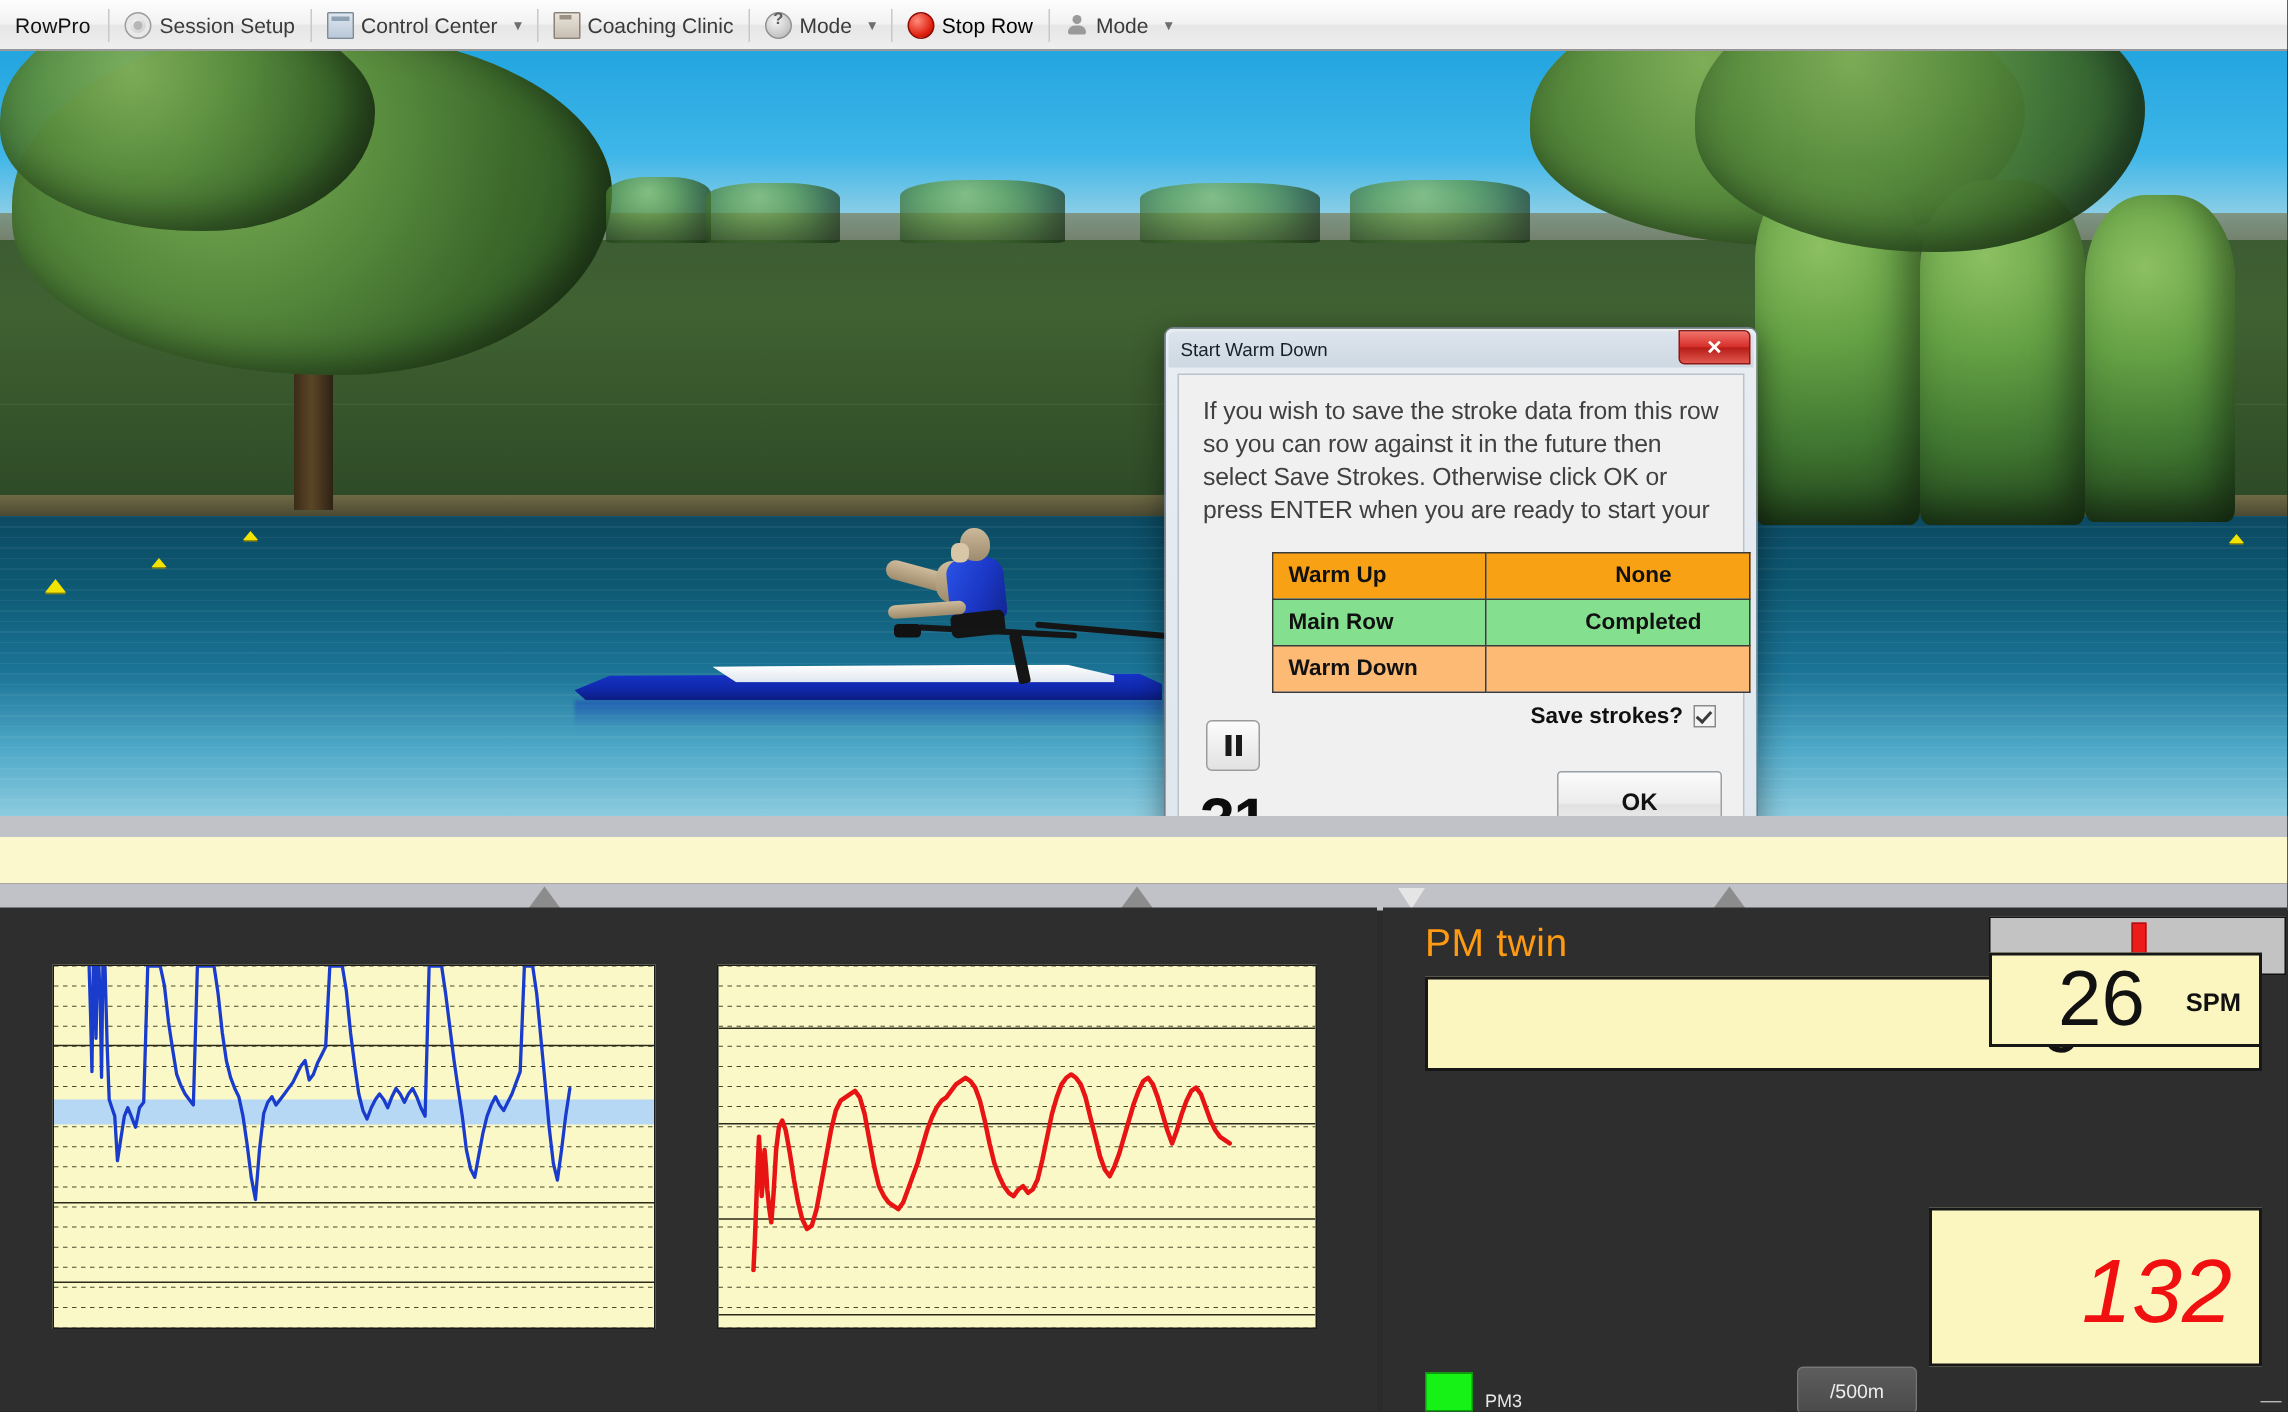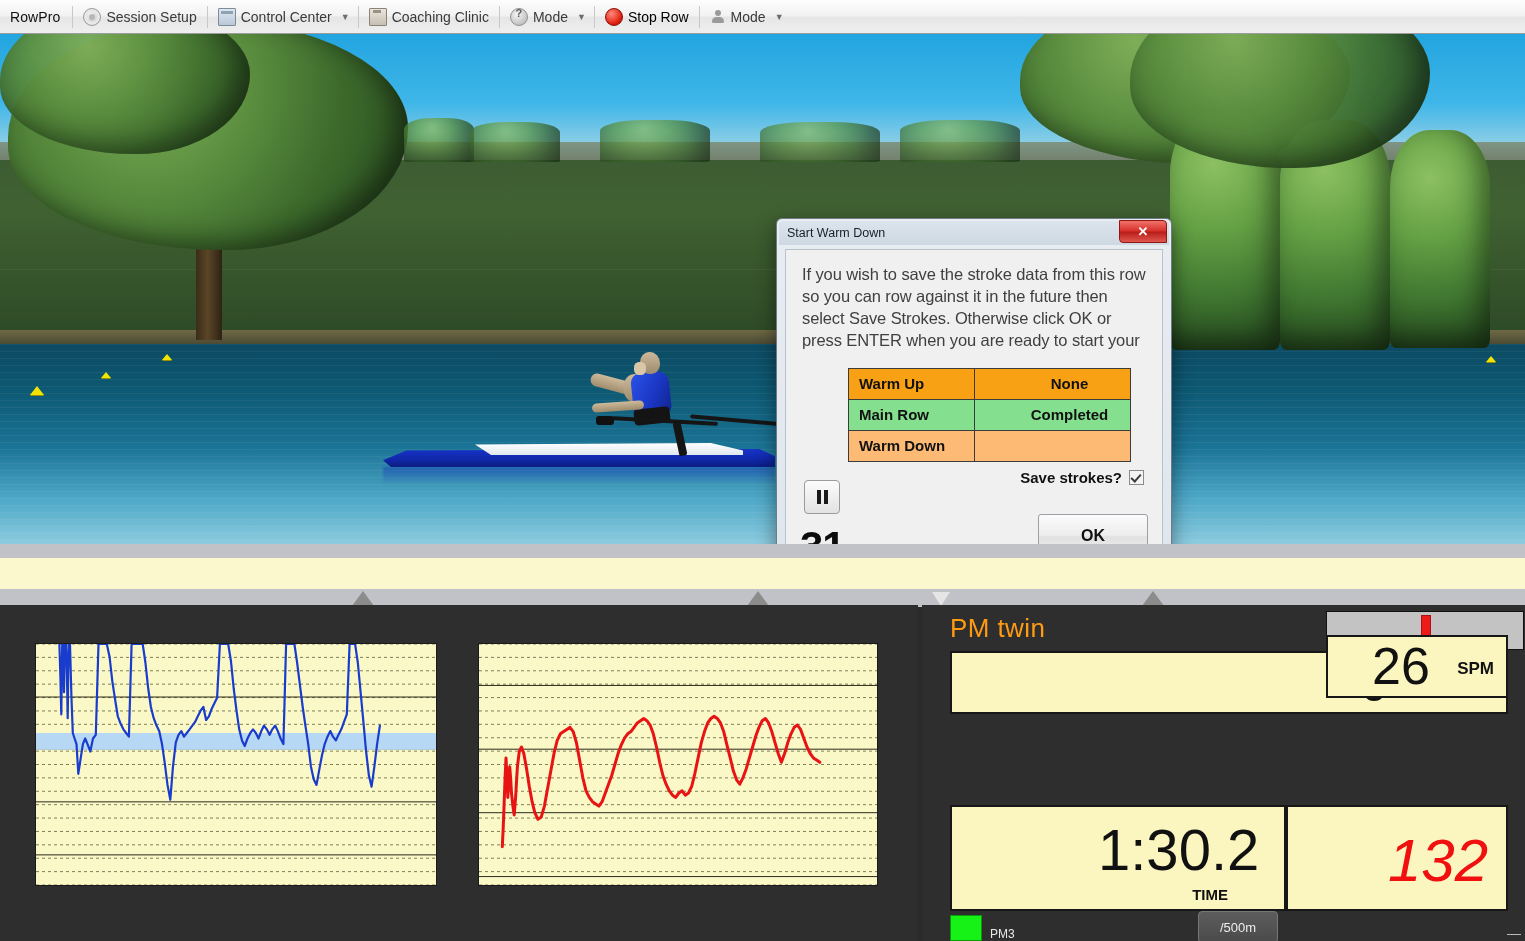--- a/index.html
+++ b/index.html
@@ -113,21 +113,21 @@
       background:linear-gradient(to bottom,#dce4ec,#cdd8e2);
       border-radius:4px 4px 0 0;padding:0 2px 0 8px;position:relative;}
   .dlg-title{font-size:12.5px;color:#15202b;}
   .dlg-close{position:absolute;right:2px;top:-1px;width:46px;height:21px;border-radius:0 4px 0 4px;
       background:linear-gradient(to bottom,#f0726a 0%,#d7302a 48%,#b81d18 52%,#e0574f 100%);
       border:1px solid #8d1712;color:#fff;font-size:13px;font-weight:bold;
       display:flex;align-items:center;justify-content:center;cursor:pointer;}
   .dlg-body{position:absolute;left:8px;top:30px;right:8px;bottom:8px;
       background:#f0f0f0;border:1px solid #b9c2cb;box-sizing:border-box;padding:14px 16px 10px 16px;}
   .dlg-text{font-size:16.5px;font-weight:normal;color:#404040;line-height:1.33;letter-spacing:-.1px;}
-  .dlg-table{margin:16px 0 0 46px;border-collapse:collapse;width:283px;}
+  .dlg-table{margin:16px 0 0 46px;border-collapse:collapse;width:319px;}
   .dlg-table td{border:1px solid #3b3b3b;height:30px;font-size:15px;font-weight:bold;color:#111;padding:0 10px;}
   .dlg-table td.c{text-align:center;padding-left:44px;}
   .row-warmup td{background:#f9a114;}
   .row-main td{background:#84e08f;}
   .row-down td{background:#fdba74;}
   .save-row{display:flex;align-items:center;justify-content:flex-end;gap:7px;margin-top:7px;padding-right:2px;}
   .save-label{font-size:15px;font-weight:bold;color:#111;}
   .chk{width:13px;height:13px;border:1px solid #8a8a8a;background:#f4f4f4;position:relative;cursor:pointer;}
   .chk:after{content:"";position:absolute;left:3px;top:1px;width:4px;height:8px;border:solid #3b3b3b;
       border-width:0 2px 2px 0;transform:rotate(42deg);}
@@ -399,24 +399,20 @@
   </div>
 
   <div class="cell" id="c-meters">
     <span class="val" style="right:118px;top:6px;font-size:50px;">0</span>
     <span class="lab" style="right:22px;top:22px;font-size:17px;font-weight:bold;">METERS</span>
   </div>
   <div class="cell" id="c-spm">
     <span class="val" style="left:44px;top:3px;font-size:52px;">26</span>
     <span class="lab" style="right:12px;top:22px;font-size:17px;font-weight:bold;">SPM</span>
   </div>
-  <div class="cell" id="c-time">
-    <span class="val" style="left:146px;top:14px;font-size:58px;">1:30.2</span>
-    <span class="lab" style="right:56px;bottom:6px;font-size:15px;font-weight:bold;">TIME</span>
-  </div>
   <div class="cell" id="c-hr">
     <span class="val" style="right:18px;top:24px;font-size:60px;color:#f01010;">132</span>
   </div>
 
   <div class="pm-foot">
     <span class="led"></span>
     <span class="led-lbl">PM3</span>
   </div>
   <div class="btn-500">/500m</div>
   <div class="dash">—</div>

